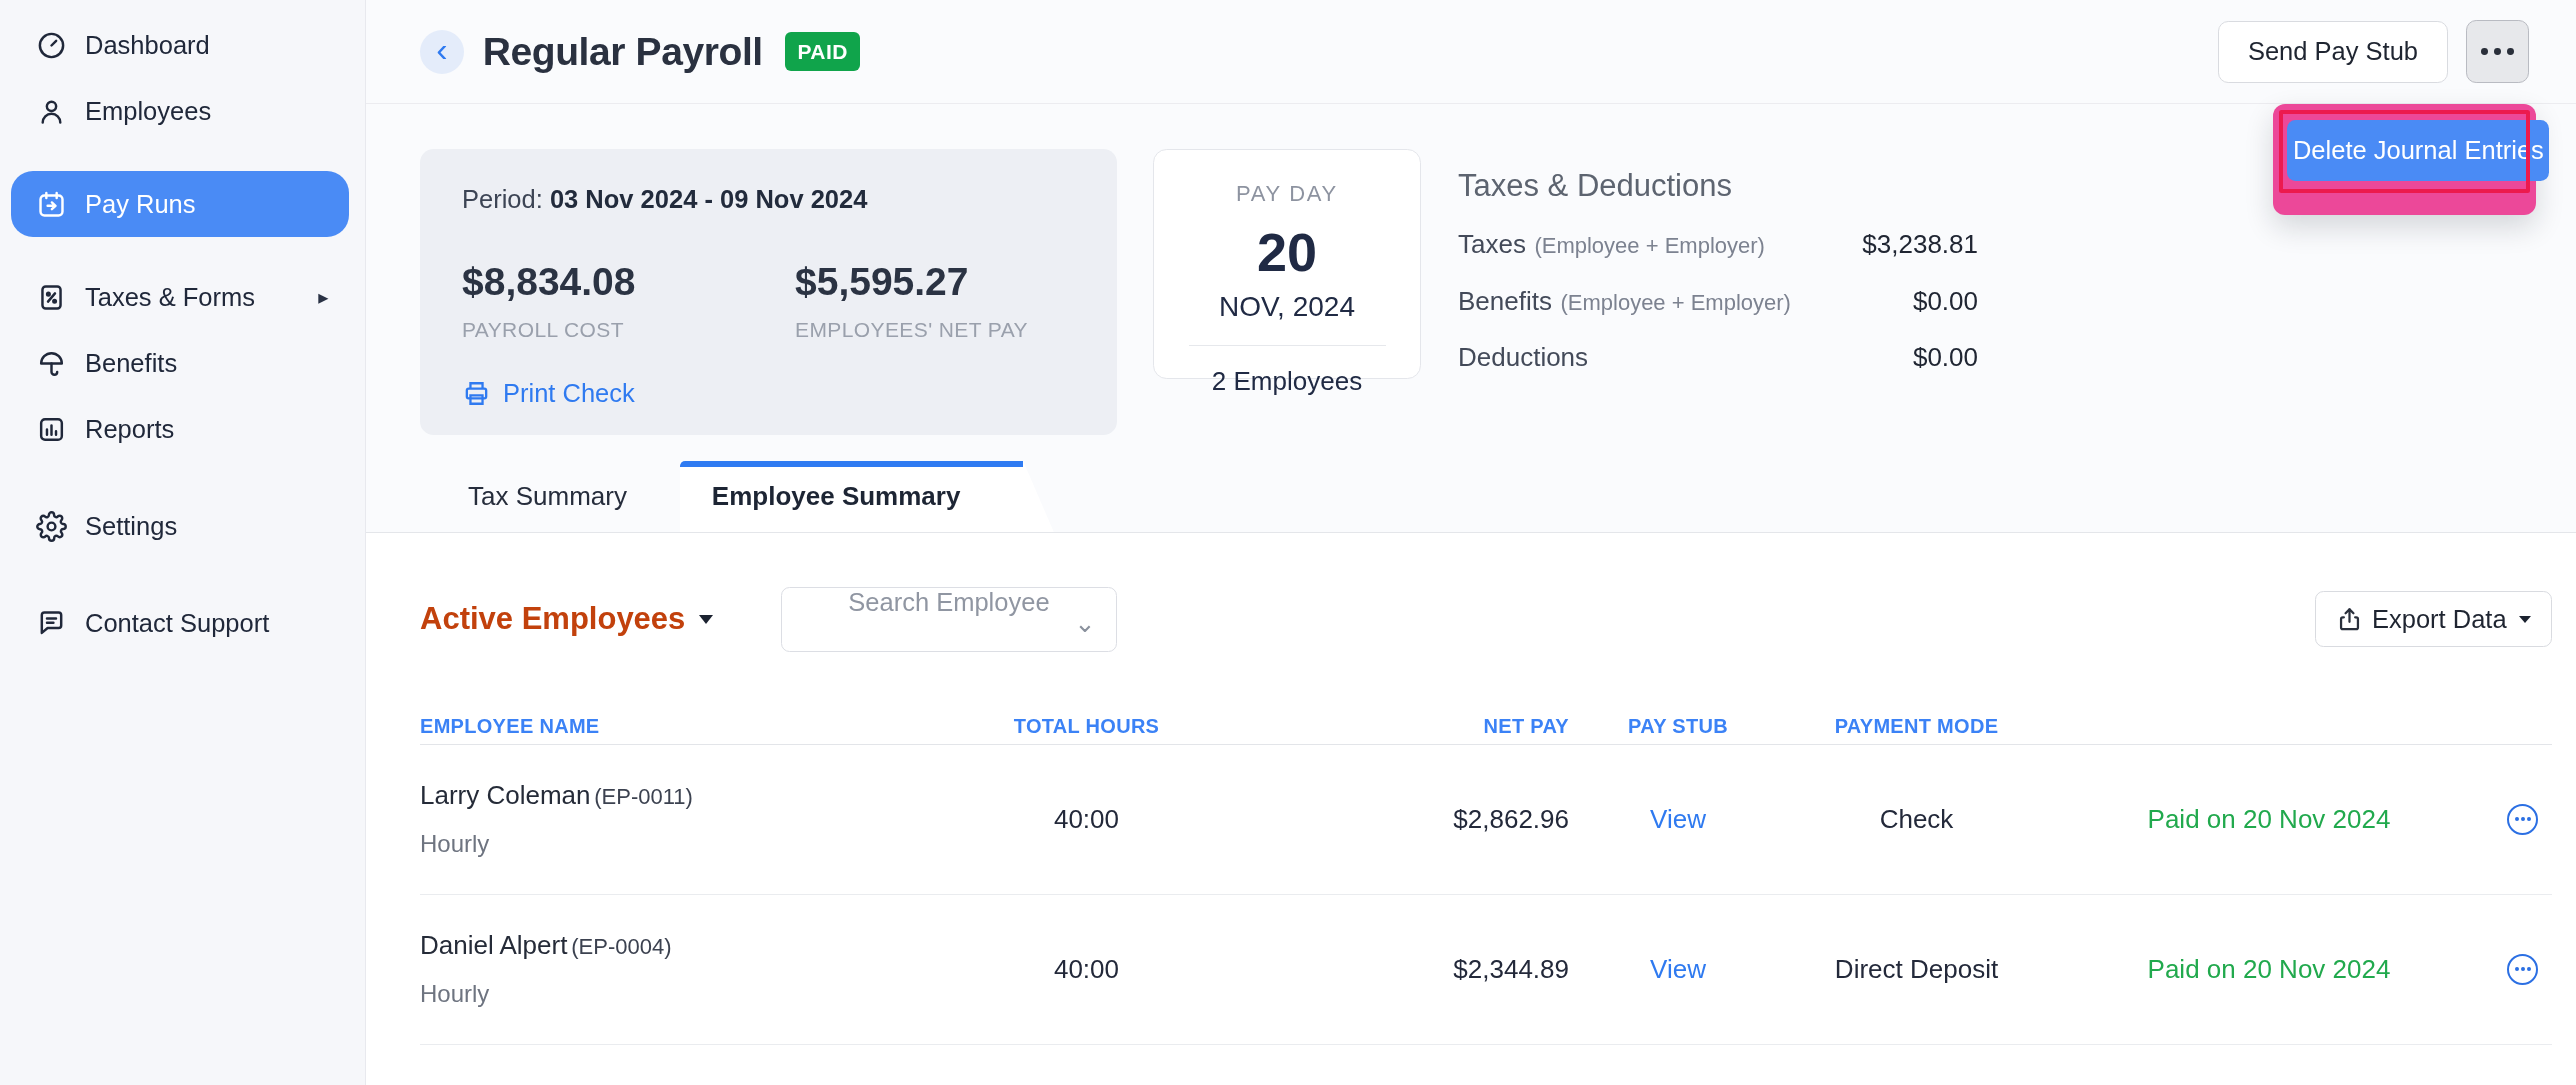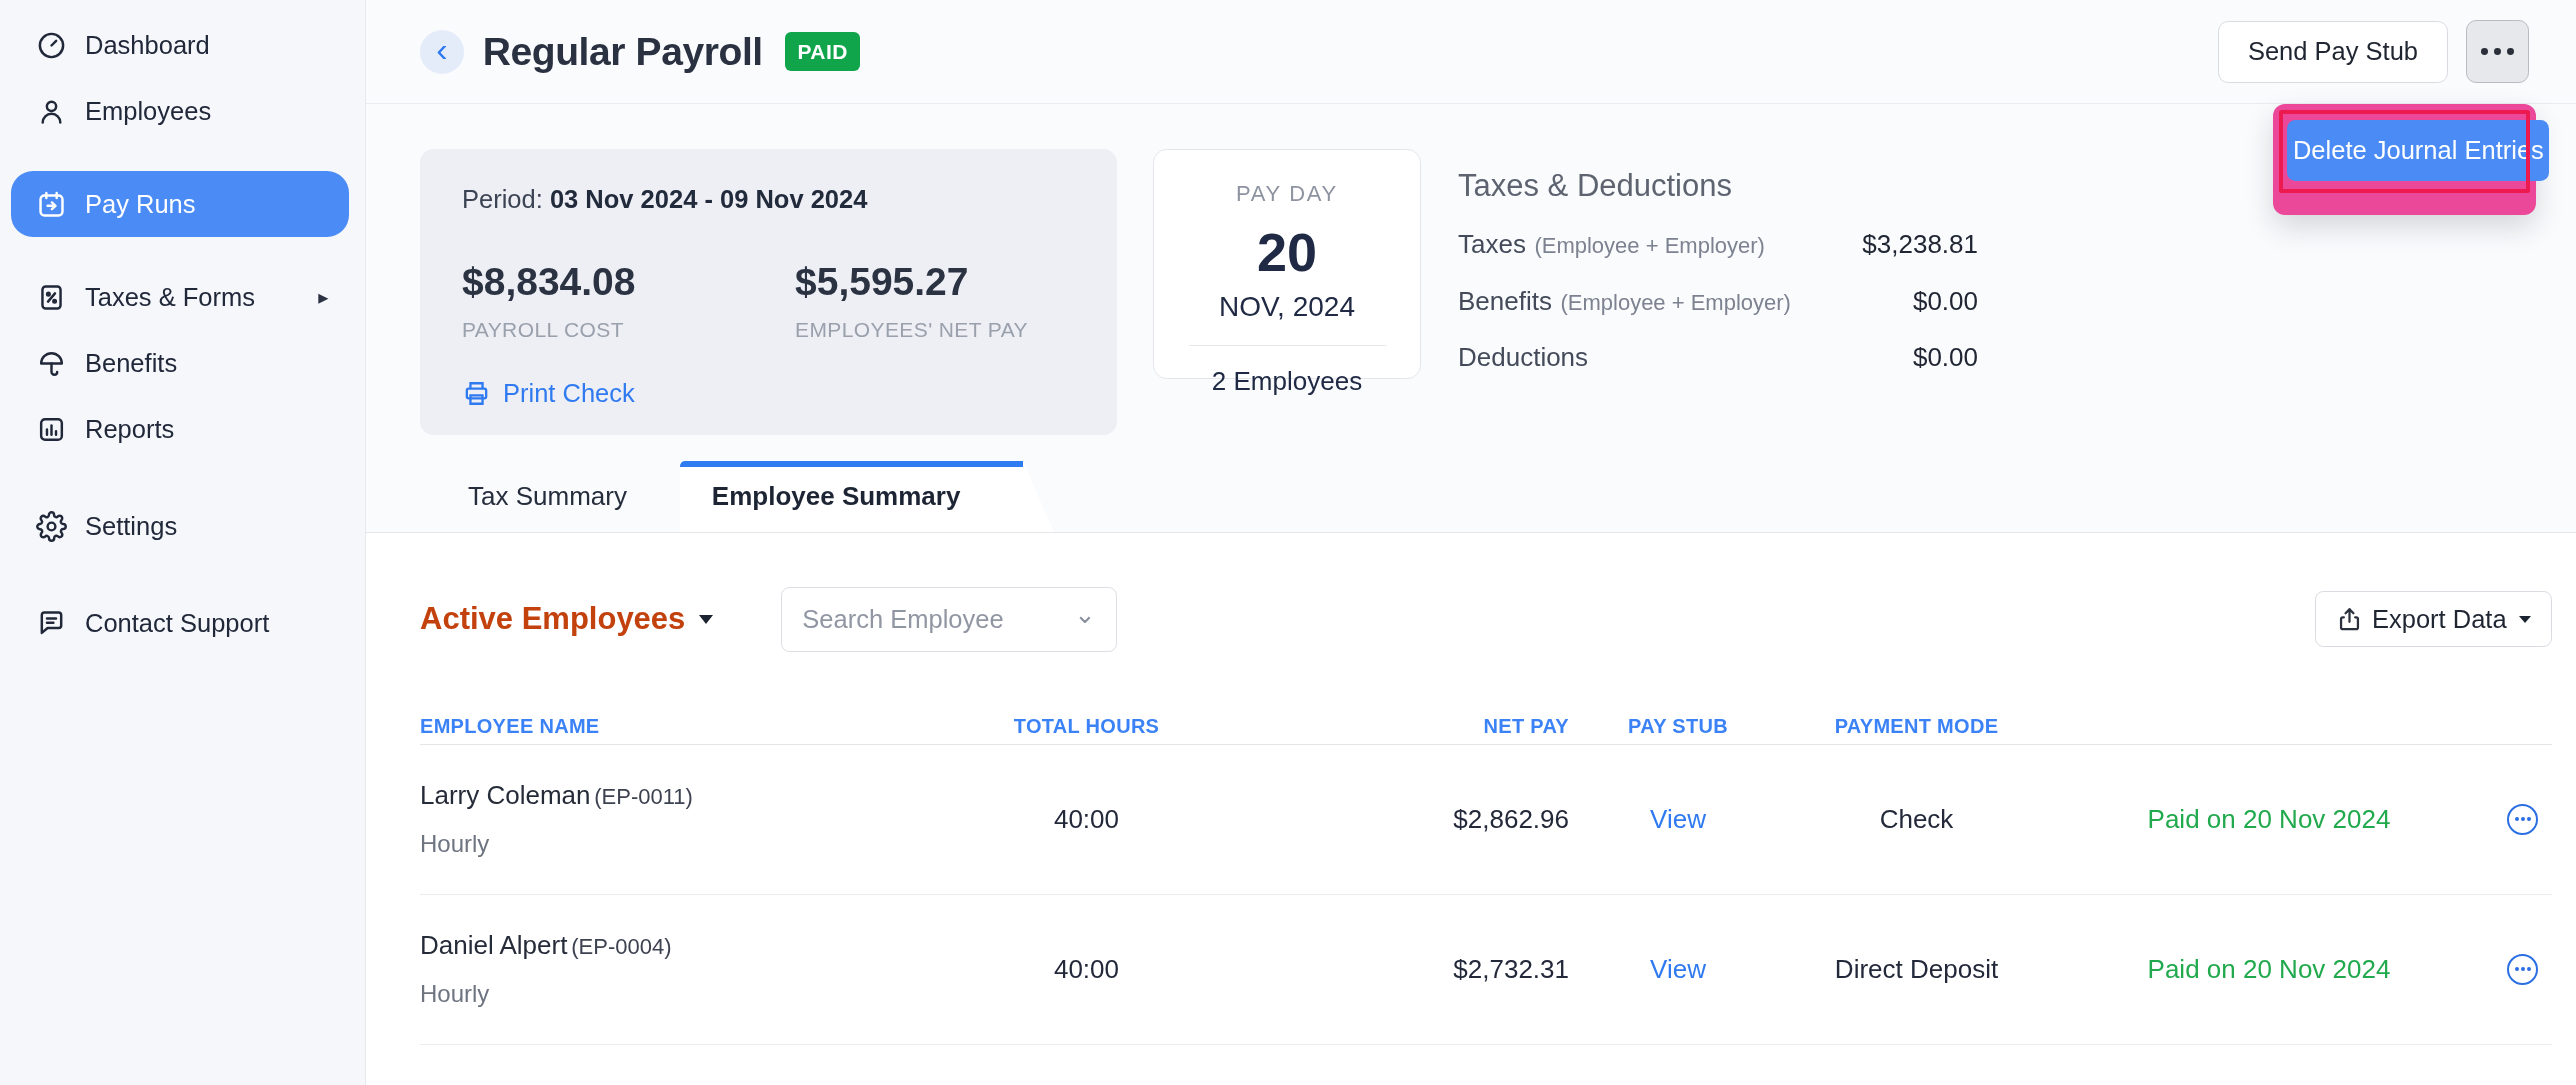--- a/index.html
+++ b/index.html
@@ -67,21 +67,21 @@
   .tab.active { position:relative; width:374px; background:#fff; color:#1d2534; font-weight:600; clip-path:polygon(0 0, calc(100% - 31px) 0, 100% 100%, 0 100%); padding-left:20.4px; padding-right:82px; justify-content:center; margin-bottom:-0.8px; z-index:2; }
   .tab.active::before { content:""; position:absolute; top:0; left:0; width:calc(100% - 31px); height:6px; background:#2f7bf2; border-top-left-radius:5.1px; }
   .tab.inactive { padding:0 53px; color:#262d3c; }
 
   
   .content { background:#fff; height:553px; }
   .toolbar { display:flex; align-items:center; padding:54px 24px 0 54px; }
   .filter { display:flex; align-items:center; cursor:pointer; }
   .filter-label { font-size:31px; font-weight:600; color:#c2410c; }
   .caret-down { width:0; height:0; border-left:7.6px solid transparent; border-right:7.6px solid transparent; border-top:9.3px solid #1b2230; margin-left:13.6px; }
-  .search-select { margin-left:68px; width:336px; height:65px; background:#fff; border:0.8px solid #dcdee4; border-radius:8.5px; display:flex; align-items:center; padding:0 20.4px; cursor:pointer; }
+  .search-select { margin-left:68px; width:336px; height:65px; background:#fff; border:0.8px solid #dcdee4; border-radius:8.5px; display:flex; align-items:center; padding:0 20.4px; cursor:pointer;flex-direction:column; }
   .search-placeholder { font-size:25.5px; color:#9096a2; }
   .select-chevron { margin-left:auto; font-size:25.5px; color:#8a919d; line-height:0.5; padding-bottom:8.5px; }
   .btn-export { margin-left:auto; height:56px; padding:0 20.4px; background:#fff; border:0.8px solid #d9dbe0; border-radius:8.5px; display:flex; align-items:center; font-size:25.5px; color:#1f2531; cursor:pointer; }
   .btn-export svg { width:27px; height:27px; stroke:#2a303c; fill:none; stroke-width:2; stroke-linecap:round; stroke-linejoin:round; margin-right:8.5px; }
   .btn-export .caret-down { border-left-width:6.8px; border-right-width:6.8px; border-top-width:7.6px; margin-left:12px; }
 
   
   .table { margin:34px 24px 0 54px; }
   .t-head, .t-row { display:grid; grid-template-columns:586px 161px 402px 218px 259px 446px 1fr; align-items:center; }
   .t-head { height:59px; border-bottom:1.7px solid #e3e5e9; }
@@ -321,21 +321,21 @@
 
       <div class="t-row">
         <div>
           <div>
             <span class="emp-name">Daniel Alpert</span>
             <span class="emp-id">(EP-0004)</span>
           </div>
           <div class="emp-type">Hourly</div>
         </div>
         <div class="cell-val al-c">40:00</div>
-        <div class="cell-val al-r">$2,732.31</div>
+        <div class="cell-val al-r">$2,344.89</div>
         <div class="view-link al-c">View</div>
         <div class="cell-val al-c">Direct Deposit</div>
         <div class="status-paid al-c">Paid on 20 Nov 2024</div>
         <div class="row-action">
           <div class="dots-circle">
             <i></i>
               <i></i>
               <i></i>
           </div>
         </div>

